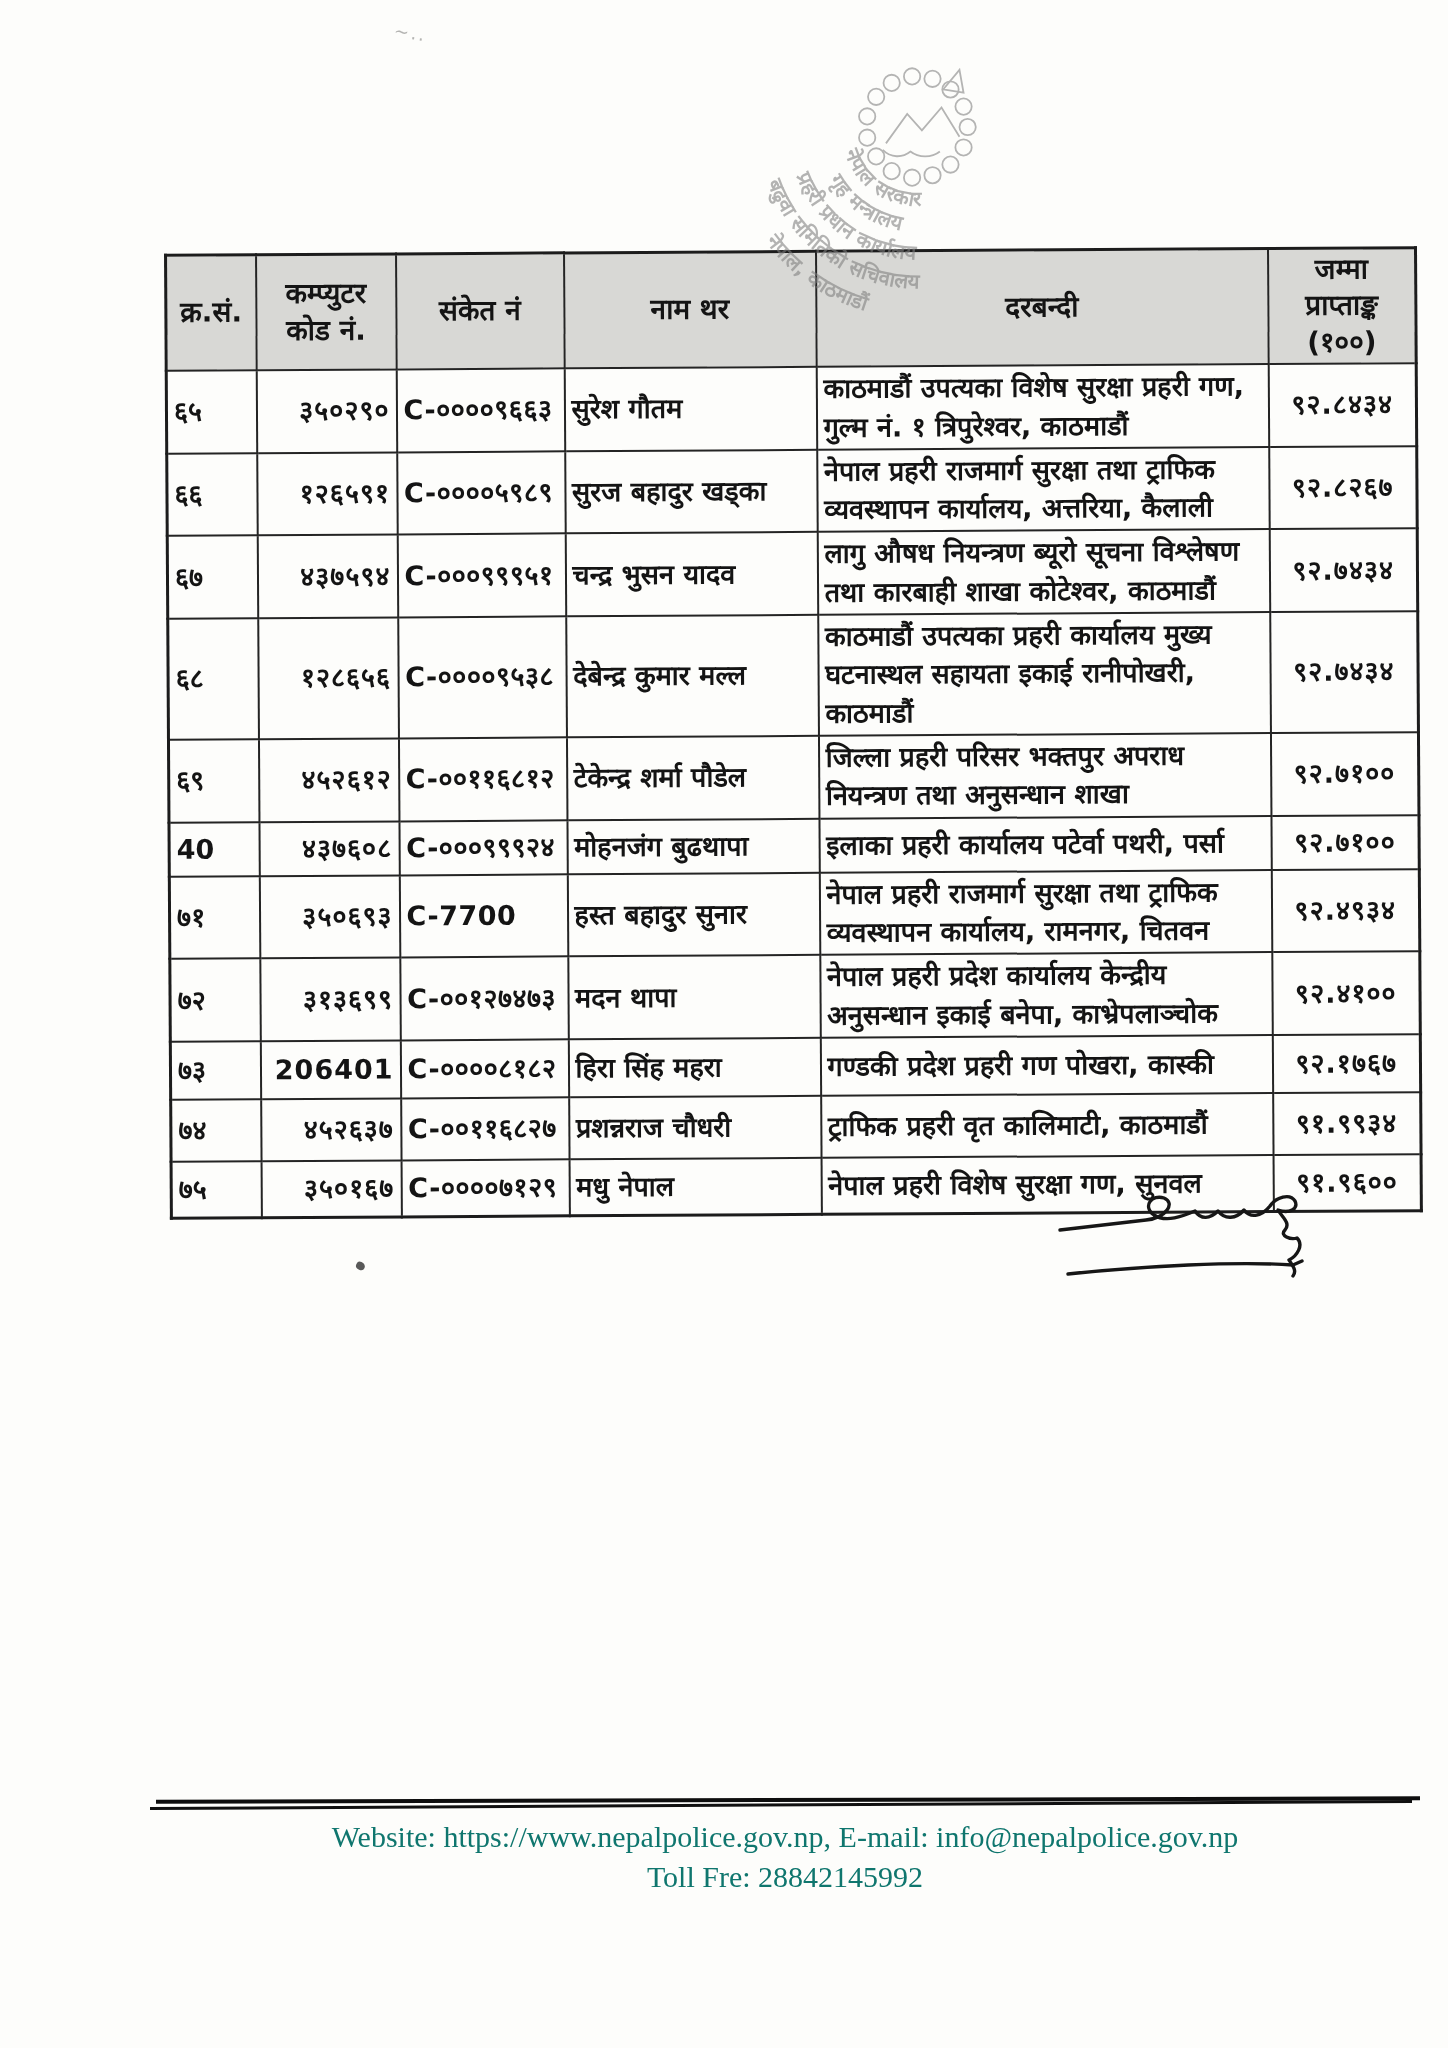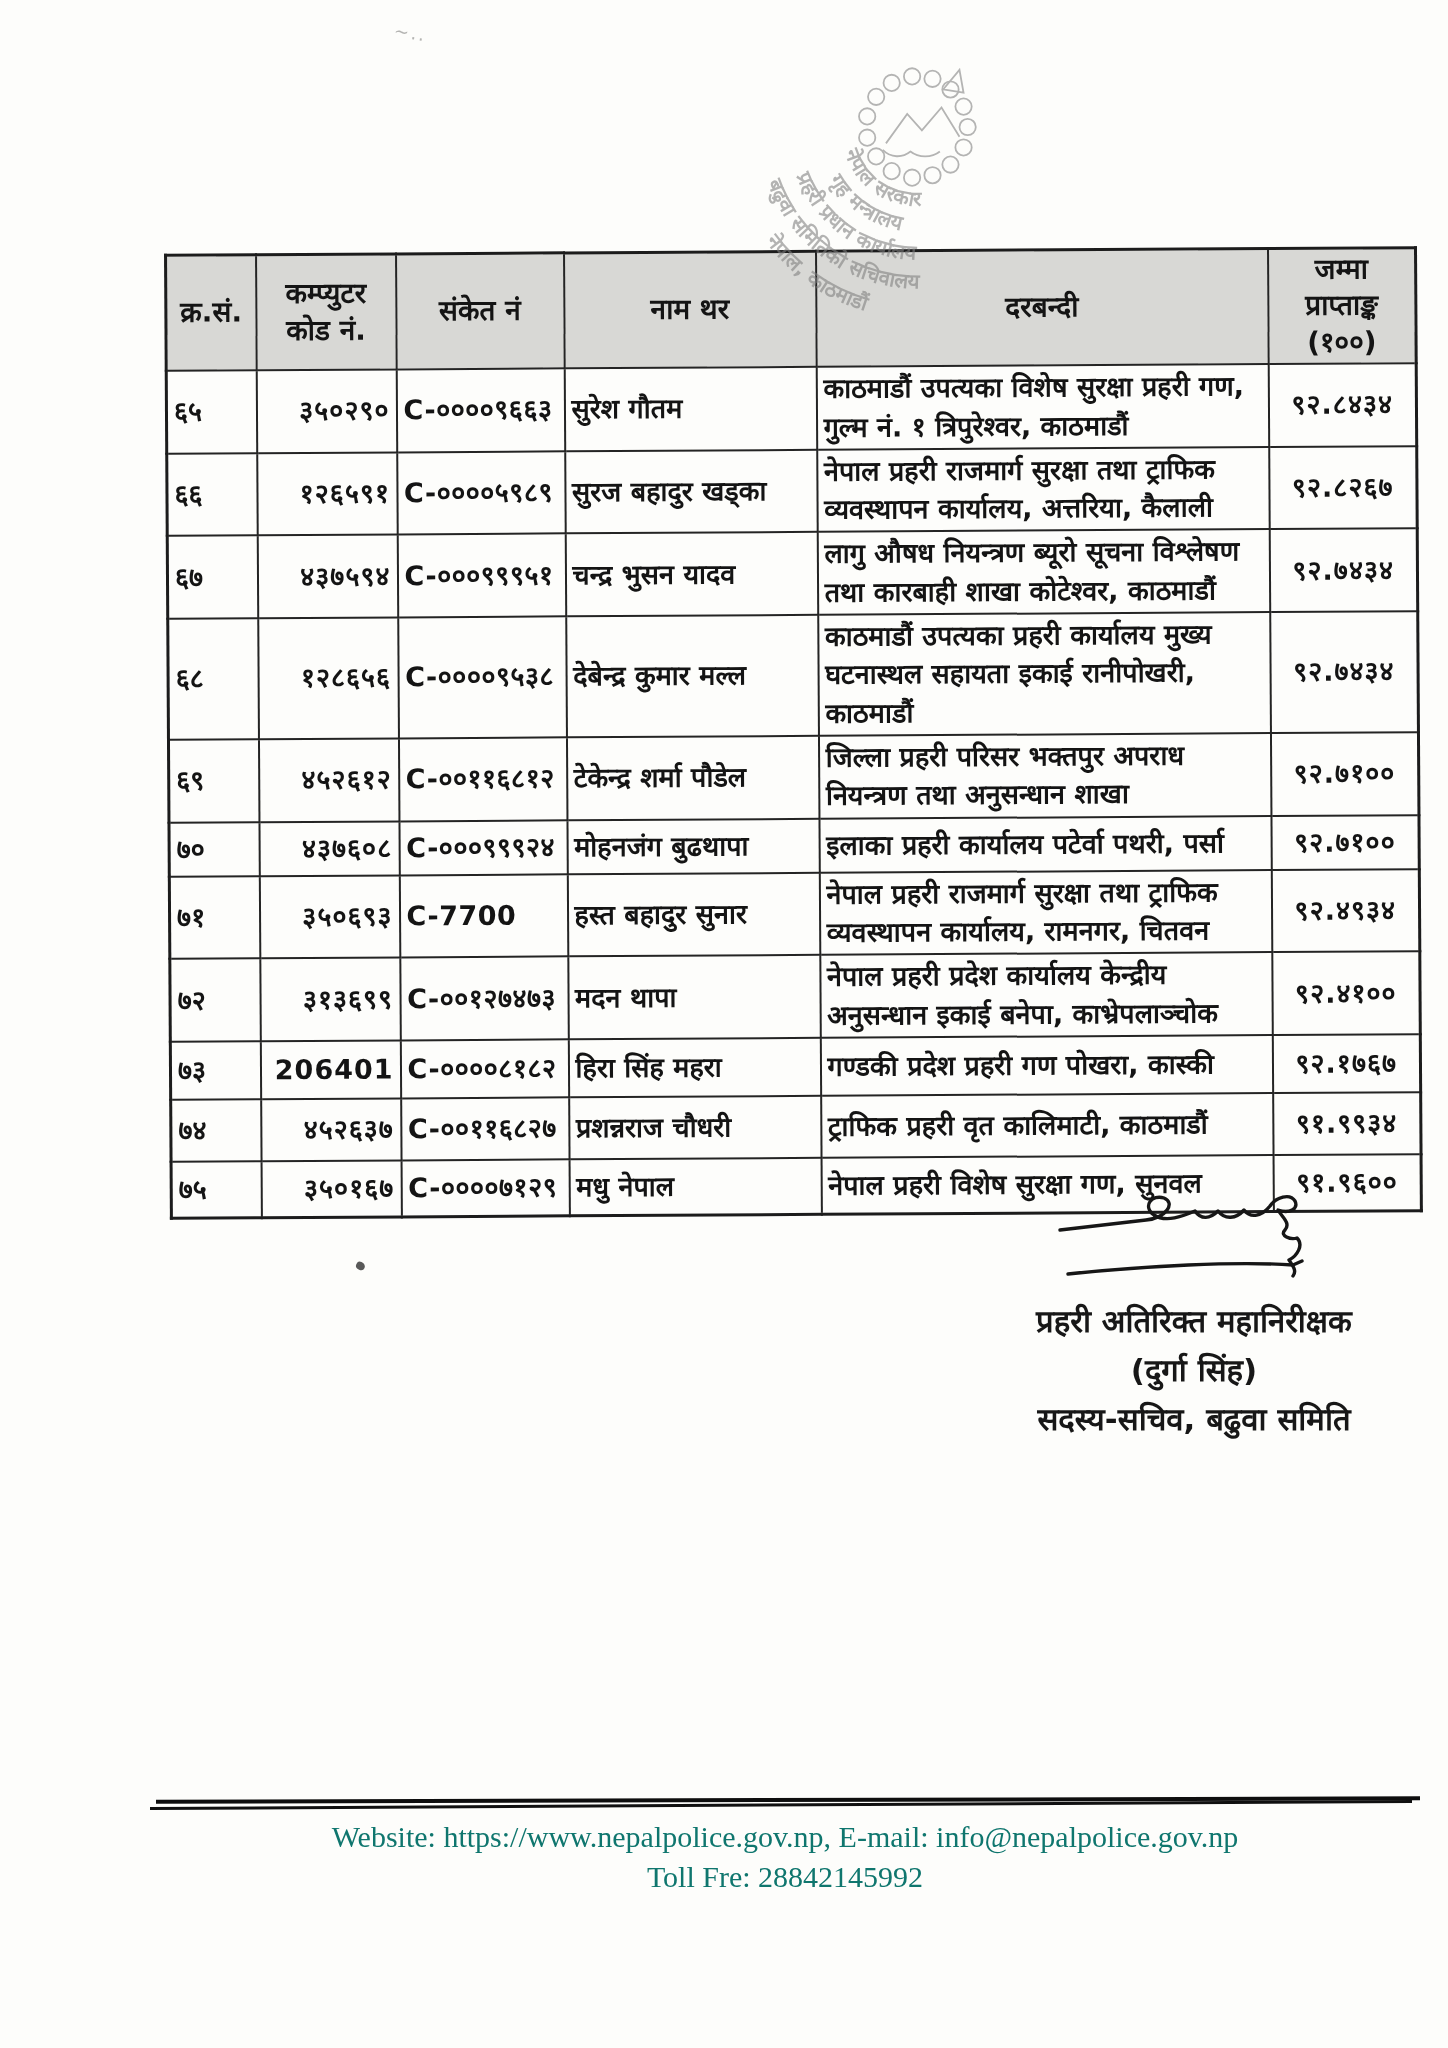--- a/index.html
+++ b/index.html
@@ -167,21 +167,21 @@
         </tr>
         <tr class="h80">
           <td class="c-sn">६९</td>
           <td class="c-code">४५२६१२</td>
           <td class="c-symbol">C-००११६८१२</td>
           <td class="c-name">टेकेन्द्र शर्मा पौडेल</td>
           <td class="c-post">जिल्ला प्रहरी परिसर भक्तपुर अपराध नियन्त्रण तथा अनुसन्धान शाखा</td>
           <td class="c-score">९२.७१००</td>
         </tr>
         <tr class="h54">
-          <td class="c-sn">७०</td>
+          <td class="c-sn">40</td>
           <td class="c-code">४३७६०८</td>
           <td class="c-symbol">C-०००९९९२४</td>
           <td class="c-name">मोहनजंग बुढथापा</td>
           <td class="c-post">इलाका प्रहरी कार्यालय पटेर्वा पथरी, पर्सा</td>
           <td class="c-score">९२.७१००</td>
         </tr>
         <tr class="h80">
           <td class="c-sn">७१</td>
           <td class="c-code">३५०६९३</td>
           <td class="c-symbol">C-7700</td>
@@ -231,24 +231,19 @@
     <g stroke="#161616" stroke-width="3.4" fill="none" stroke-linecap="round" stroke-linejoin="round">
       <path d="M 14,52 C 55,47 85,44 100,42 C 120,40 130,25 118,20 C 106,16 96,28 108,37
                C 120,45 137,38 149,33 C 155,42 164,41 172,33 C 179,42 190,41 198,32
                C 205,41 216,38 224,28 C 230,19 244,15 249,23 C 253,31 243,36 232,32
                C 236,39 245,45 239,52 C 233,58 245,62 251,60 C 258,67 251,78 243,82
                C 247,88 251,93 247,98"></path>
       <path d="M 22,96 C 100,88 190,83 247,87 L 256,83"></path>
     </g>
   </svg>
 
-  <div class="sig-block">
-    <div class="sig-line">प्रहरी अतिरिक्त महानिरीक्षक</div>
-    <div class="sig-line">(दुर्गा सिंह)</div>
-    <div class="sig-line">सदस्य-सचिव, बढुवा समिति</div>
-  </div>
 
   <div class="footer-rule-1"></div>
   <div class="footer-rule-2"></div>
   <div class="footer-text line1">Website: https://www.nepalpolice.gov.np, E-mail: info@nepalpolice.gov.np</div>
   <div class="footer-text line2">Toll Fre: 28842145992</div>
 
 </div>
 
 </body></html>

